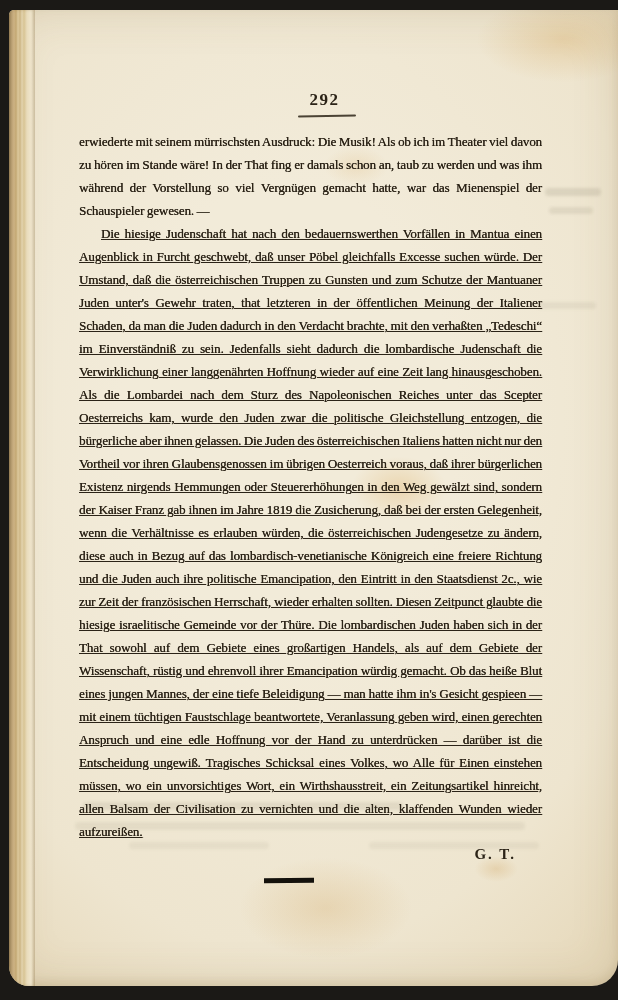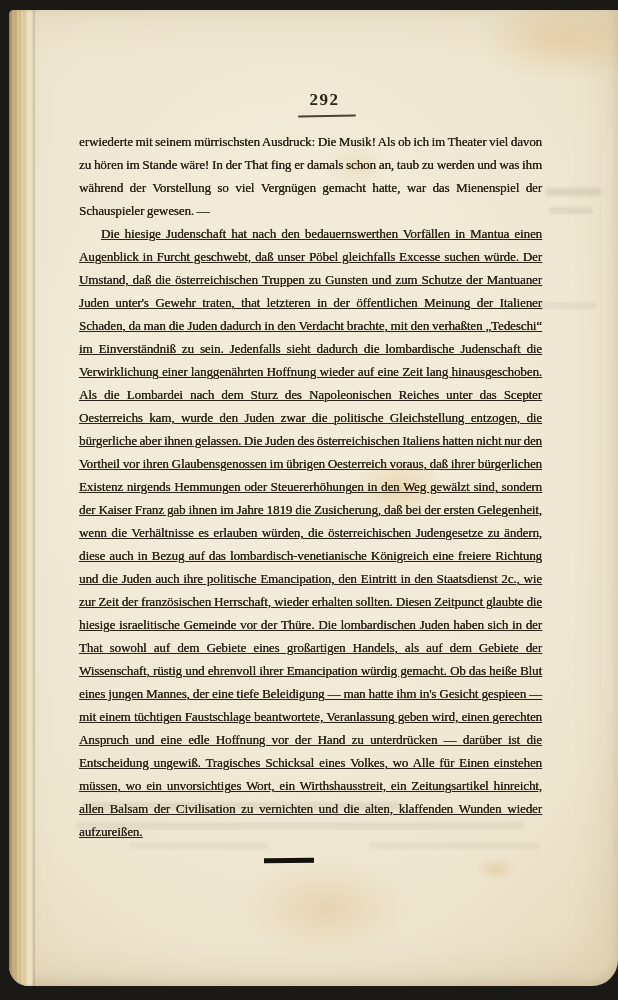--- a/index.html
+++ b/index.html
@@ -117,18 +117,19 @@
     <div class="content">
 
       <div class="pagenum">292</div>
       <div class="pagenum-rule"></div>
 
       <div class="body-text">
         <p class="para">erwiederte mit seinem mürrischsten Ausdruck: Die Musik! Als ob ich im Theater viel davon zu hören im Stande wäre! In der That fing er damals schon an, taub zu werden und was ihm während der Vorstellung so viel Vergnügen gemacht hatte, war das Mienenspiel der Schauspieler gewesen. —</p>
         <p class="para indent">Die hiesige Judenschaft hat nach den bedauernswerthen Vorfällen in Mantua einen Augenblick in Furcht geschwebt, daß unser Pöbel gleichfalls Excesse suchen würde. Der Umstand, daß die österreichischen Truppen zu Gunsten und zum Schutze der Mantuaner Juden unter's Gewehr traten, that letzteren in der öffentlichen Meinung der Italiener Schaden, da man die Juden dadurch in den Verdacht brachte, mit den verhaßten „Tedeschi“ im Einverständniß zu sein. Jedenfalls sieht dadurch die lombardische Judenschaft die Verwirklichung einer langgenährten Hoffnung wieder auf eine Zeit lang hinausgeschoben. Als die Lombardei nach dem Sturz des Napoleonischen Reiches unter das Scepter Oesterreichs kam, wurde den Juden zwar die politische Gleichstellung entzogen, die bürgerliche aber ihnen gelassen. Die Juden des österreichischen Italiens hatten nicht nur den Vortheil vor ihren Glaubensgenossen im übrigen Oesterreich voraus, daß ihrer bürgerlichen Existenz nirgends Hemmungen oder Steuererhöhungen in den Weg gewälzt sind, sondern der Kaiser Franz gab ihnen im Jahre 1819 die Zusicherung, daß bei der ersten Gelegenheit, wenn die Verhältnisse es erlauben würden, die österreichischen Judengesetze zu ändern, diese auch in Bezug auf das lombardisch-venetianische Königreich eine freiere Richtung und die Juden auch ihre politische Emancipation, den Eintritt in den Staatsdienst 2c., wie zur Zeit der französischen Herrschaft, wieder erhalten sollten. Diesen Zeitpunct glaubte die hiesige israelitische Gemeinde vor der Thüre. Die lombardischen Juden haben sich in der That sowohl auf dem Gebiete eines großartigen Handels, als auf dem Gebiete der Wissenschaft, rüstig und ehrenvoll ihrer Emancipation würdig gemacht. Ob das heiße Blut eines jungen Mannes, der eine tiefe Beleidigung — man hatte ihm in's Gesicht gespieen — mit einem tüchtigen Faustschlage beantwortete, Veranlassung geben wird, einen gerechten Anspruch und eine edle Hoffnung vor der Hand zu unterdrücken — darüber ist die Entscheidung ungewiß. Tragisches Schicksal eines Volkes, wo Alle für Einen einstehen müssen, wo ein unvorsichtiges Wort, ein Wirthshausstreit, ein Zeitungsartikel hinreicht, allen Balsam der Civilisation zu vernichten und die alten, klaffenden Wunden wieder aufzureißen.</p>
       </div>
 
+      <div class="signature">G. T.</div>
 
       <div class="divider"></div>
 
     </div>
   </div>
 </div>
 
 </body></html>

